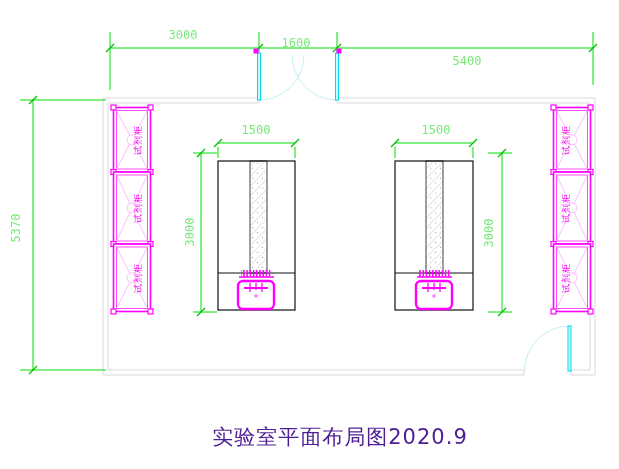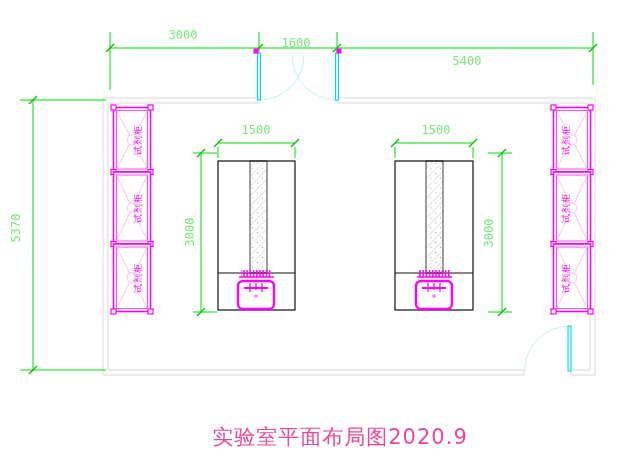--- a/index.html
+++ b/index.html
@@ -13,21 +13,21 @@
     font-size:12px;white-space:nowrap;transform:translate(-50%,-50%);
   }
   .dt.rot{transform:translate(-50%,-50%) rotate(-90deg);}
   .cab-label{
     position:absolute;color:#ff00ff;font-size:9px;white-space:nowrap;
     transform:translate(-50%,-50%) rotate(-90deg);letter-spacing:1px;
     font-family:"DejaVu Sans",sans-serif;
   }
   .plan-title{
     position:absolute;left:340px;top:437px;transform:translate(-50%,-50%);
-    color:#ec4899;font-size:21px;letter-spacing:1px;white-space:nowrap;
+    color:#4c1d95;font-size:21px;letter-spacing:1px;white-space:nowrap;
     font-family:"DejaVu Sans",sans-serif;font-weight:400;
   }
 </style>
 </head>
 <body>
 
 <div class="stage">
 
   <svg class="plan" width="619" height="469" viewBox="0 0 619 469">
     <defs>

